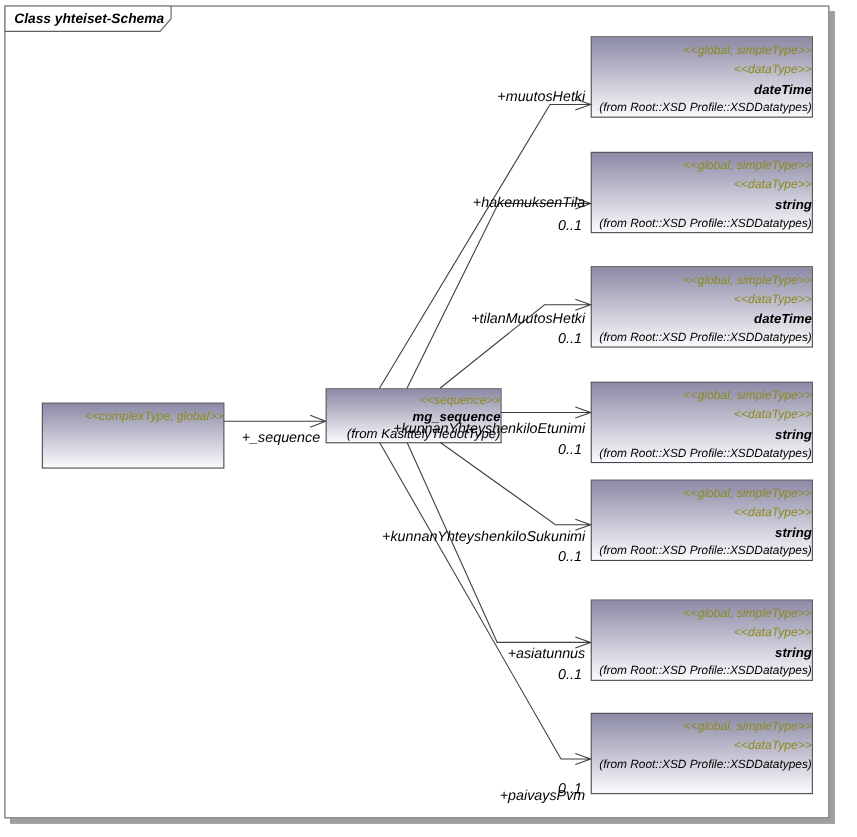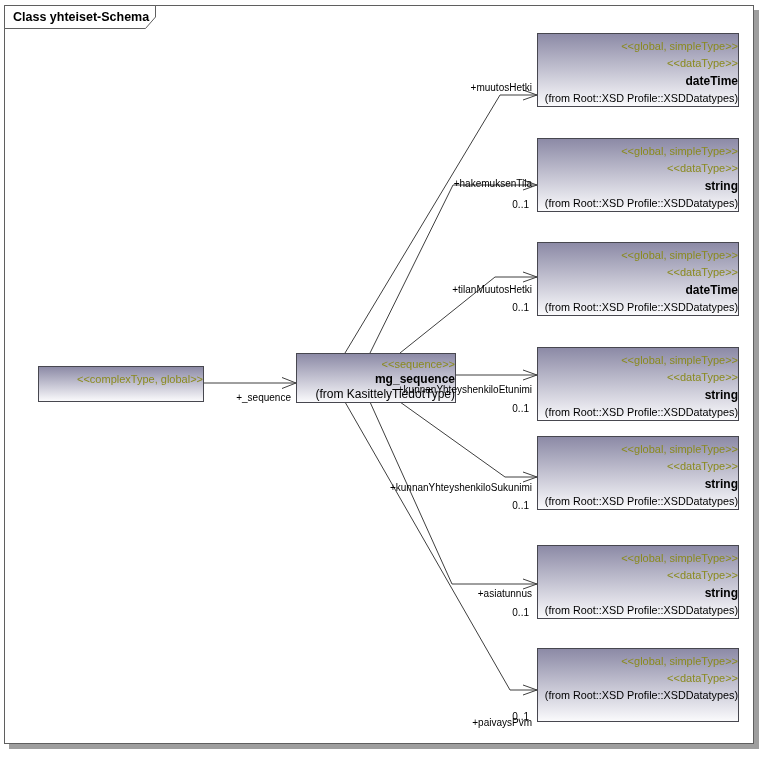--- a/index.html
+++ b/index.html
@@ -1,51 +1,51 @@
 <!DOCTYPE html>
 <html style="--box_gradient_top: #8c8aa6; --box_gradient_bottom: #fafafc; --box_border: #47474f; --stereotype_text: #8a8a1e; --line: #3f3f3f; --frame_border: #5f5f5f; --frame_shadow: #9e9e9e;"><head>
 <meta charset="utf-8">
 <style>
   html,body{margin:0;padding:0;background:#fff;}
   body{width:779px;height:761px;overflow:hidden;
        font-family:"Liberation Sans","DejaVu Sans",sans-serif;color:#000;}
-  .canvas{position:relative;width:779px;height:761px;background:#fff;}
+  .canvas{position:relative;width:779px;height:761px;background:#fff;font-style:italic;}
 
   
   .frame{position:absolute;left:4px;top:5px;width:748px;height:737px;
          border:1px solid var(--frame_border,#5f5f5f);
          box-shadow:5px 5px 0 var(--frame_shadow,#9e9e9e);background:#fff;}
   .tab-svg{position:absolute;left:4px;top:5px;}
   .frame-title{position:absolute;left:13px;top:10px;font-size:12.5px;font-weight:bold;white-space:nowrap;}
 
   
   .edges{position:absolute;left:0;top:0;}
   .edges path{fill:none;stroke:var(--line,#3f3f3f);stroke-width:1;}
 
   
   .uml-box{position:absolute;box-sizing:border-box;text-align:right;
            background:linear-gradient(180deg,var(--box_gradient_top,#8c8aa6) 0%,var(--box_gradient_bottom,#fafafc) 100%);
            border:1px solid var(--box_border,#47474f);white-space:nowrap;overflow:visible;}
   .stereo{color:var(--stereotype_text,#8a8a1e);font-size:11px;line-height:17px;}
   .cname{font-size:12px;font-weight:bold;line-height:18px;}
   .origin{font-size:10.8px;line-height:17px;}
 
-  .source-box{left:38px;top:366px;width:166px;height:36px;padding-top:4px;}
+  .source-box{left:38px;top:366px;width:166px;height:60px;padding-top:4px;}
   .source-box .stereo{line-height:17px;}
 
   .seq-box{left:296px;top:353px;width:160px;height:50px;padding-top:3px;}
   .seq-box .stereo{line-height:15px;}
   .seq-box .cname{line-height:15px;}
   .seq-box .origin{font-size:12px;line-height:15px;}
 
   .dt-box{left:537px;width:202px;height:74px;padding-top:4px;}
   .dt-box .cname{line-height:18px;}
 
   
-  .edge-label,.edge-mult{position:absolute;font-size:10px;white-space:nowrap;line-height:13px;}
+  .edge-label,.edge-mult{position:absolute;font-size:13px;white-space:nowrap;line-height:13px;}
 </style>
 </head>
 <body>
 
 <div class="canvas">
 
   <div class="frame"></div>
 
   <svg class="tab-svg" width="158" height="26">
     <polygon points="0.5,0.5 151.5,0.5 151.5,12 141.5,23.5 0.5,23.5" fill="#ffffff" stroke="#5f5f5f"></polygon>

